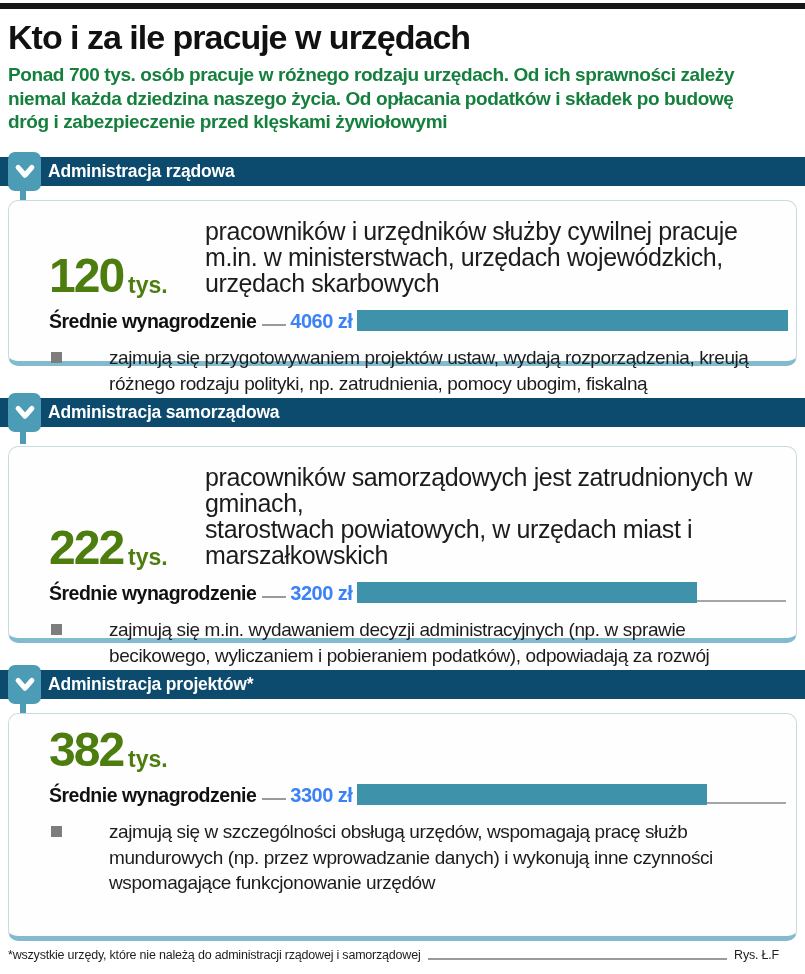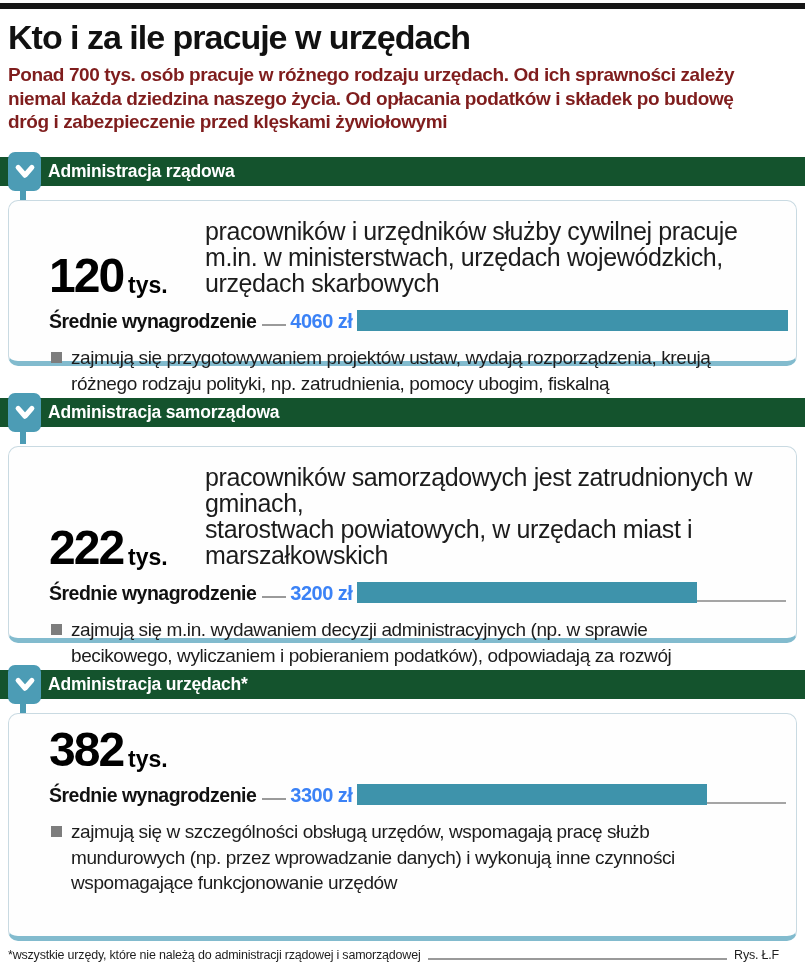--- a/index.html
+++ b/index.html
@@ -8,60 +8,60 @@
     width:805px; height:974px; position:relative; overflow:hidden;
     font-family:"Liberation Sans", sans-serif; color:#1b1b1b;
   }
   .top-rule { position:absolute; left:0; right:0; top:3px; height:6px; background:#161616; }
   .title {
     position:absolute; left:8px; top:18px; font-size:34px; font-weight:700;
     letter-spacing:-1px; color:#111;
   }
   .subtitle {
     position:absolute; left:8px; top:63px; width:792px; font-size:19px; font-weight:700;
-    line-height:23.5px; letter-spacing:-0.4px; white-space:pre-line; color:#7f1d1d;
+    line-height:23.5px; letter-spacing:-0.4px; white-space:pre-line; color:#15803d;
   }
   .section { position:absolute; left:0; right:0; }
   .sec-1 { top:157px; } .sec-2 { top:398px; } .sec-3 { top:670px; }
   .header-bar {
-    position:relative; height:29px; background:#14532d;
+    position:relative; height:29px; background:#0c4a6e;
   }
   .header-label {
     position:absolute; left:48px; top:0; line-height:29px; color:#ffffff;
     font-size:17.5px; font-weight:700; letter-spacing:-0.2px;
   }
   .icon-box {
     position:absolute; left:8px; top:-5px; width:33px; height:39px;
     background:#4c9cb5; border-radius:7px; display:flex; align-items:center; justify-content:center;
     z-index:2;
   }
   .stem { position:absolute; left:20px; top:30px; width:6px; height:16px; background:#4c9cb5; }
   .card {
     position:absolute; left:8px; width:789px; background:#fefefe;
     border:1px solid #c9dae2; border-bottom:5px solid #82bbce; border-radius:10px;
   }
   .card-1 { top:43px; height:166px; }
   .card-2 { top:48px; height:197px; }
   .card-3 { top:43px; height:228px; }
   .count-row { display:flex; margin:16px 10px 0 40px; }
-  .count-block { width:142px; flex:none; display:flex; align-items:flex-end; gap:5px; color:#000000; }
+  .count-block { width:142px; flex:none; display:flex; align-items:flex-end; gap:5px; color:#4d7c0f; }
   .count-num { font-size:48px; font-weight:700; line-height:40px; letter-spacing:-2px; }
   .count-unit { font-size:23px; font-weight:700; line-height:22px; }
   .desc {
     flex:1; padding-left:14px; padding-top:1px; font-size:25px; line-height:26px;
     letter-spacing:-0.4px; white-space:pre-line; color:#1c1c1c;
   }
   .wage-row { display:flex; align-items:flex-start; margin:14px 8px 0 40px; height:22px; }
   .wage-label { font-size:19.5px; font-weight:700; letter-spacing:-0.5px; color:#111; flex:none; }
   .wage-connector { width:24px; height:2px; background:#9a9a9a; flex:none; margin:14px 4px 0 6px; }
   .wage-value { font-size:20px; font-weight:700; letter-spacing:-0.5px; color:#3b82f6; flex:none; padding-right:5px; }
   .wage-track { flex:1; position:relative; height:21px; }
   .wage-baseline { position:absolute; left:0; right:2px; bottom:1px; height:2px; background:#a5a5a5; }
   .wage-bar { position:absolute; left:0; top:0; bottom:0; background:#3e93ab; }
-  .bullet-row { display:flex; margin:13px 10px 0 42px; }
+  .bullet-row { display:flex; margin:13px 10px 0 42px;gap:38px; }
   .bullet-square { width:11px; height:11px; background:#7d7d7d; flex:none; margin-top:7px; }
   .bullet-text {
     padding-left:9px; font-size:19px; line-height:25.5px; letter-spacing:-0.4px;
     white-space:pre-line; color:#1c1c1c;
   }
   .footer { position:absolute; left:8px; right:16px; top:948px; display:flex; align-items:flex-end; }
   .footer-note { font-size:12.5px; letter-spacing:-0.2px; color:#1e1e1e; flex:none; }
   .footer-line { flex:1; border-bottom:2px solid #9a9a9a; margin:0 7px 2px 7px; }
   .footer-credit { font-size:12.5px; letter-spacing:-0.2px; color:#1e1e1e; flex:none; padding-right:10px; }
 </style>
@@ -148,21 +148,21 @@
   </div>
 </section>
 
 <section class="section sec-3">
   <div class="header-bar">
     <div class="icon-box">
       <svg width="22" height="22" viewBox="0 0 24 24">
           <path d="M4.5 7 L12 15.5 L19.5 7" fill="none" stroke="#ffffff" stroke-width="5.5" stroke-linecap="round" stroke-linejoin="round"></path>
         </svg>
     </div>
-    <span class="header-label">Administracja urzędach*</span>
+    <span class="header-label">Administracja projektów*</span>
   </div>
   <div class="stem"></div>
   <div class="card card-3">
     <div class="count-row">
       <div class="count-block">
         <span class="count-num">382</span>
         <span class="count-unit">tys.</span>
       </div>
     </div>
     <div class="wage-row">

